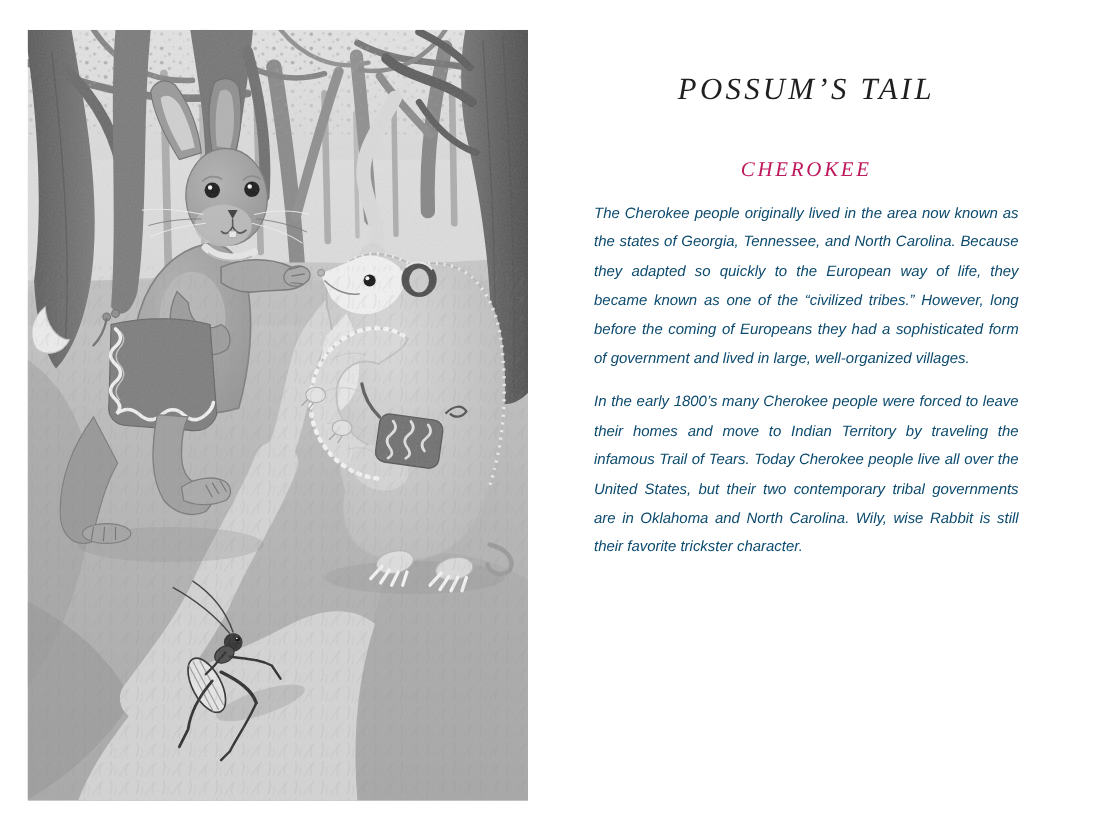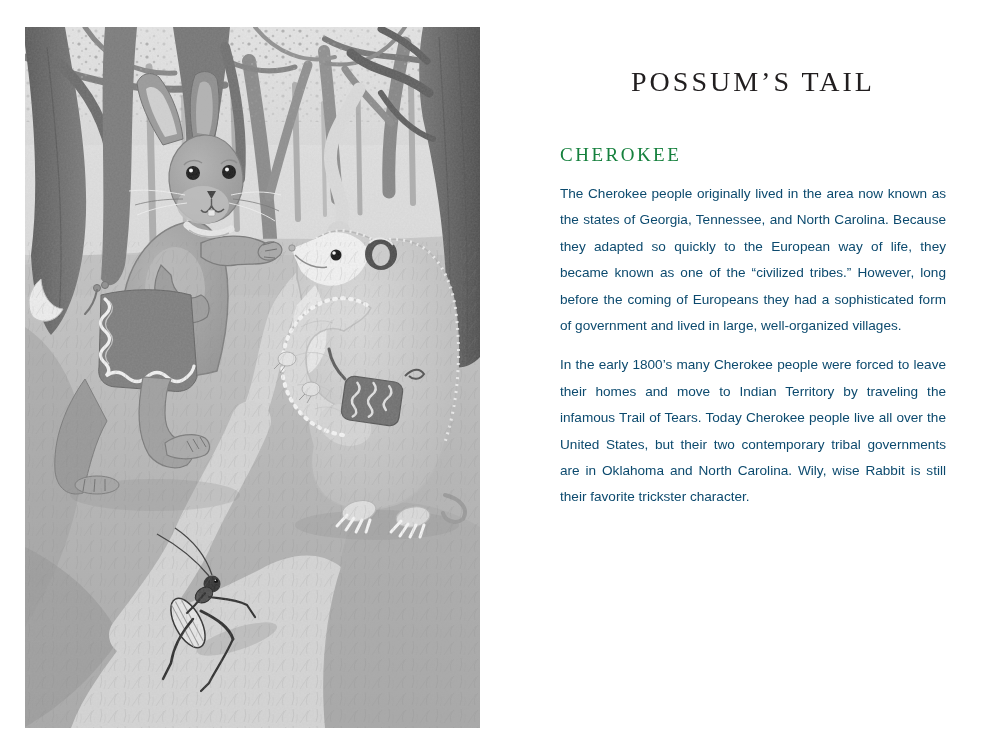--- a/index.html
+++ b/index.html
@@ -8,33 +8,34 @@
     font-family:"Liberation Sans", sans-serif;
     overflow:hidden;
   }
   .page{position:relative;width:1000px;height:750px;background:#ffffff;}
   .illustration-panel{
     position:absolute;left:25px;top:27px;width:455px;height:701px;
     overflow:hidden;
   }
   .illustration-panel svg{display:block;width:455px;height:701px;}
   .text-panel{
-    position:absolute;left:560px;top:66px;width:386px;
+    position:absolute;left:540px;top:66px;width:386px;
     color:#3f3f3f;
+    font-style:italic;
   }
   .story-title{
     font-family:"Liberation Serif", serif;
     font-size:28px;line-height:1.15;font-weight:500;
     letter-spacing:3px;text-align:center;margin:0;color:#211e1f;
     white-space:nowrap;
   }
   .story-tribe{
     font-family:"Liberation Serif", serif;
     font-size:19px;line-height:1.2;font-weight:500;
-    letter-spacing:2.5px;text-align:left;margin:46px 0 0;color:#15803d;
+    letter-spacing:2.5px;text-align:center;margin:46px 0 0;color:#be185d;
   }
   .story-body p{
     font-size:13.6px;line-height:26.4px;text-align:justify;
     margin:14px 0 0;color:#0c4a6e;
   }
   .story-body p + p{margin-top:13px;}
 </style>
 </head>
 <body>
 

